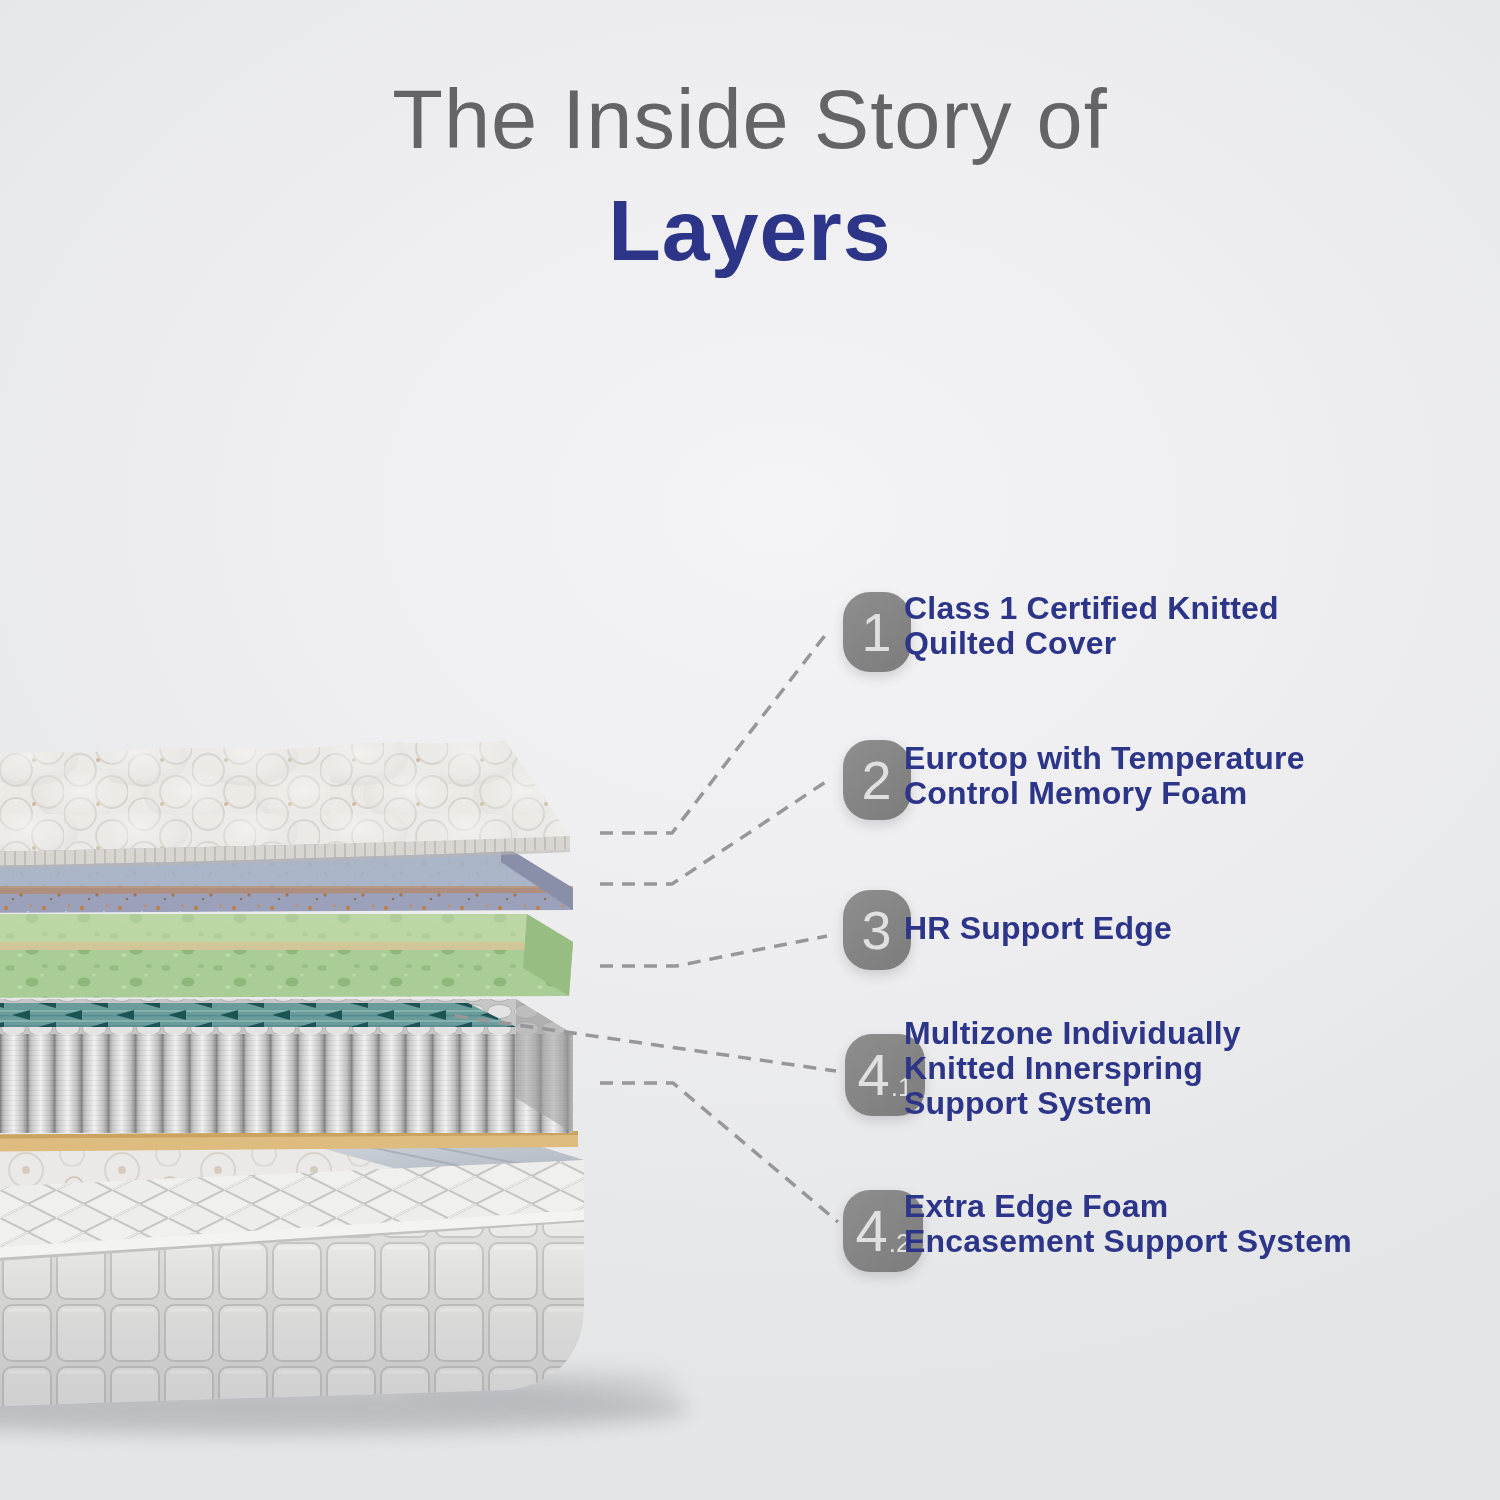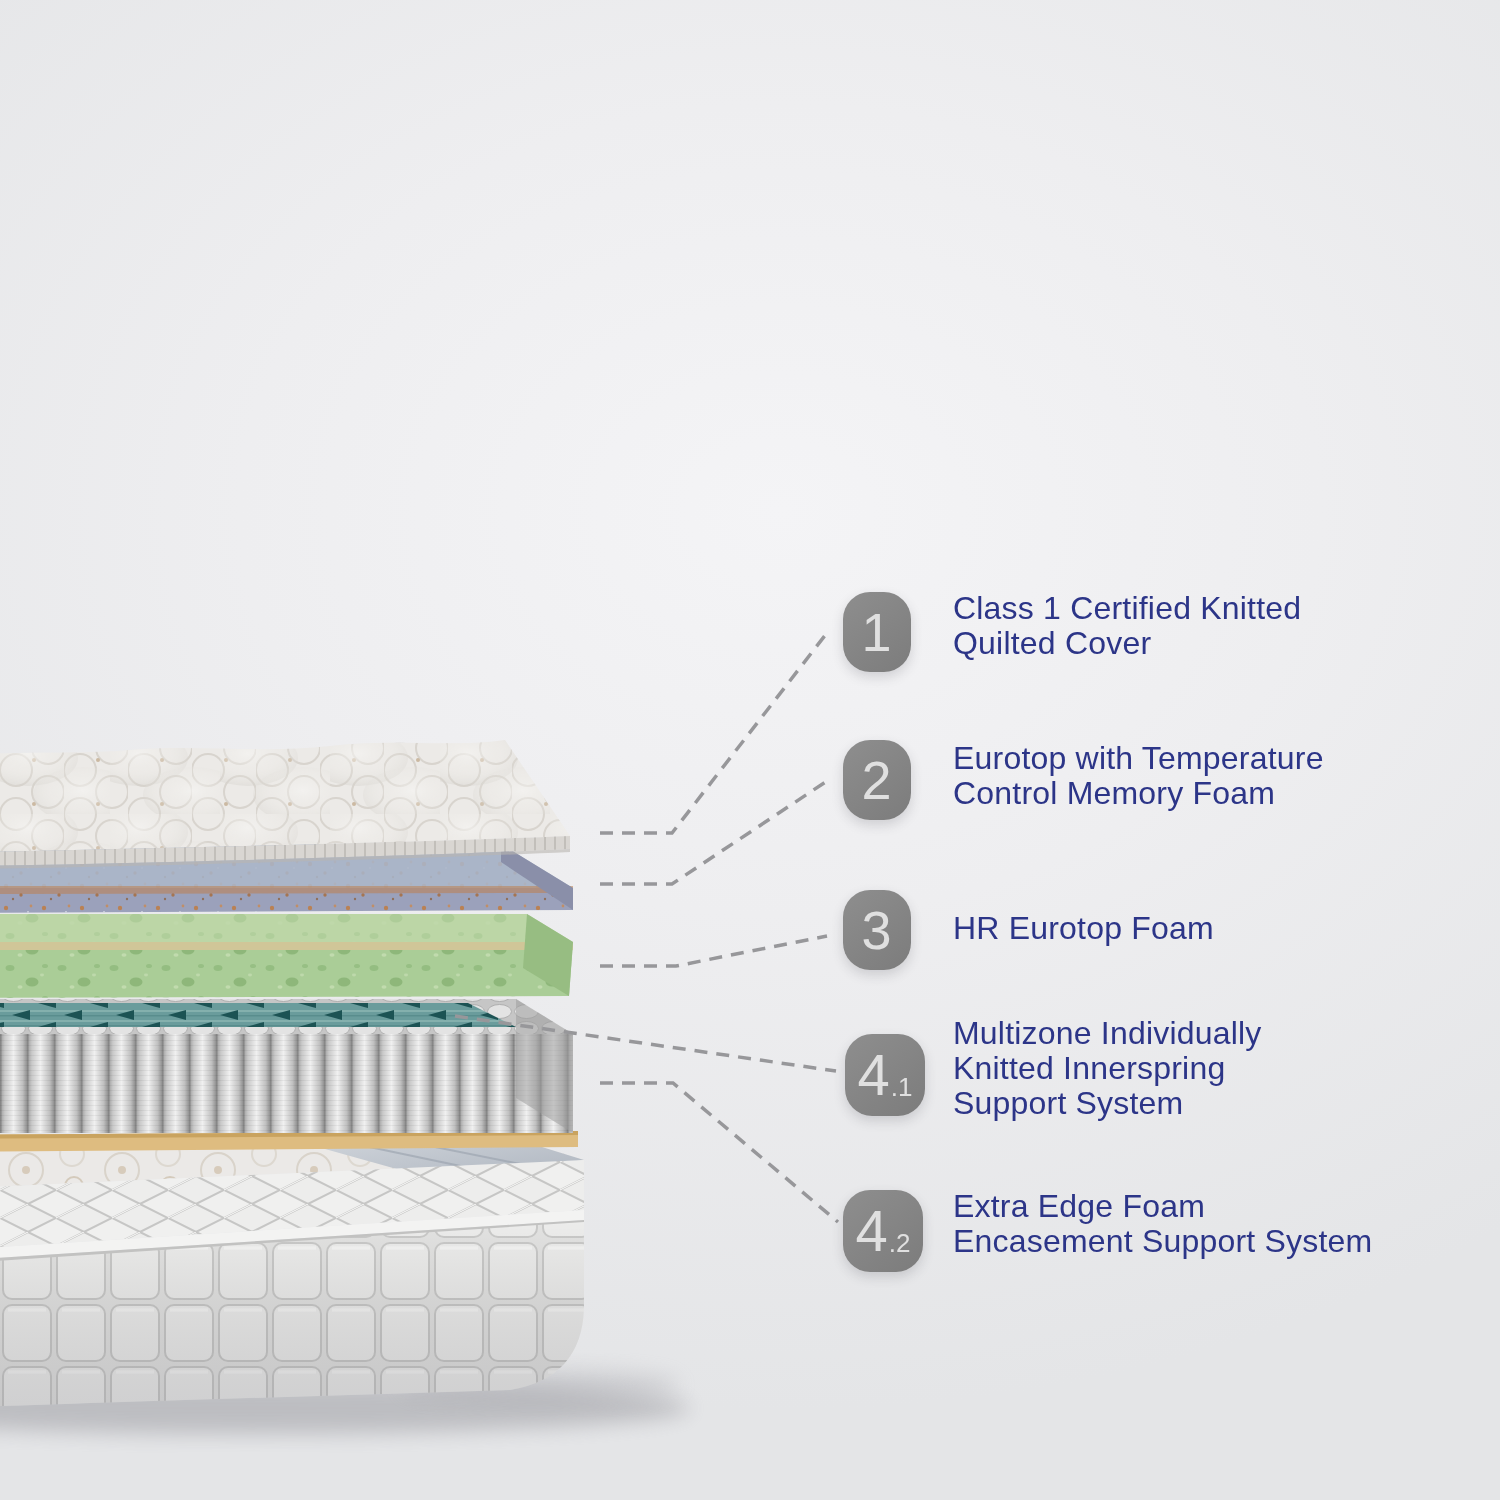--- a/index.html
+++ b/index.html
@@ -13,21 +13,21 @@
   .title .t1{font-size:83px;font-weight:400;color:#646467;letter-spacing:1px;}
   .title .t2{margin-top:26px;font-size:86px;font-weight:700;color:#2c3588;letter-spacing:1px;}
   .badge{
     position:absolute;display:flex;align-items:center;justify-content:center;
     background:linear-gradient(140deg,#8e8e8e 0%,#7c7c7c 100%);
     border-radius:27px;color:#e0e0e0;box-shadow:0 5px 12px rgba(60,60,70,.18);
   }
   .badge .num{font-size:54px;font-weight:400;line-height:1;}
   .badge .suffix{font-size:26px;font-weight:400;line-height:1;align-self:flex-end;margin:0 0 16px 1px;}
   .label{
-    position:absolute;left:953px;width:500px;color:#2c3588;font-weight:400;
+    position:absolute;left:904px;width:500px;color:#2c3588;font-weight:700;
     font-size:32px;line-height:35px;white-space:pre-line;letter-spacing:.2px;
   }
 </style>
 </head>
 <body>
 
 <div class="canvas">
 
   <svg class="scene" viewBox="0 0 1500 1500">
     <defs>
@@ -189,20 +189,24 @@
 
     <g stroke="#97979a" stroke-width="3.5" fill="none" stroke-dasharray="13 9">
       <polyline points="600,833 672,833 830,629"></polyline>
       <polyline points="600,884 672,884 830,779"></polyline>
       <polyline points="600,966 676,966 827,936"></polyline>
       <polyline points="455,1016 836,1071"></polyline>
       <polyline points="600,1083 673,1083 838,1222"></polyline>
     </g>
   </svg>
 
+  <div class="title">
+    <div class="t1">The Inside Story of</div>
+    <div class="t2">Layers</div>
+  </div>
 
   <div>
     <div class="badge" style="left:843px;top:592px;width:68px;height:80px">
       <span class="num">1</span>
         <span class="suffix"></span>
     </div>
     <div class="label" style="top:591px">Class 1 Certified Knitted
 Quilted Cover</div>
   </div>
 
@@ -213,21 +217,21 @@
     </div>
     <div class="label" style="top:741px">Eurotop with Temperature
 Control Memory Foam</div>
   </div>
 
   <div>
     <div class="badge" style="left:843px;top:890px;width:68px;height:80px">
       <span class="num">3</span>
         <span class="suffix"></span>
     </div>
-    <div class="label" style="top:911px">HR Eurotop Foam</div>
+    <div class="label" style="top:911px">HR Support Edge</div>
   </div>
 
   <div>
     <div class="badge" style="left:845px;top:1034px;width:80px;height:82px">
       <span class="num" style="font-size:58px">4</span>
         <span class="suffix">.1</span>
     </div>
     <div class="label" style="top:1016px">Multizone Individually
 Knitted Innerspring
 Support System</div>

